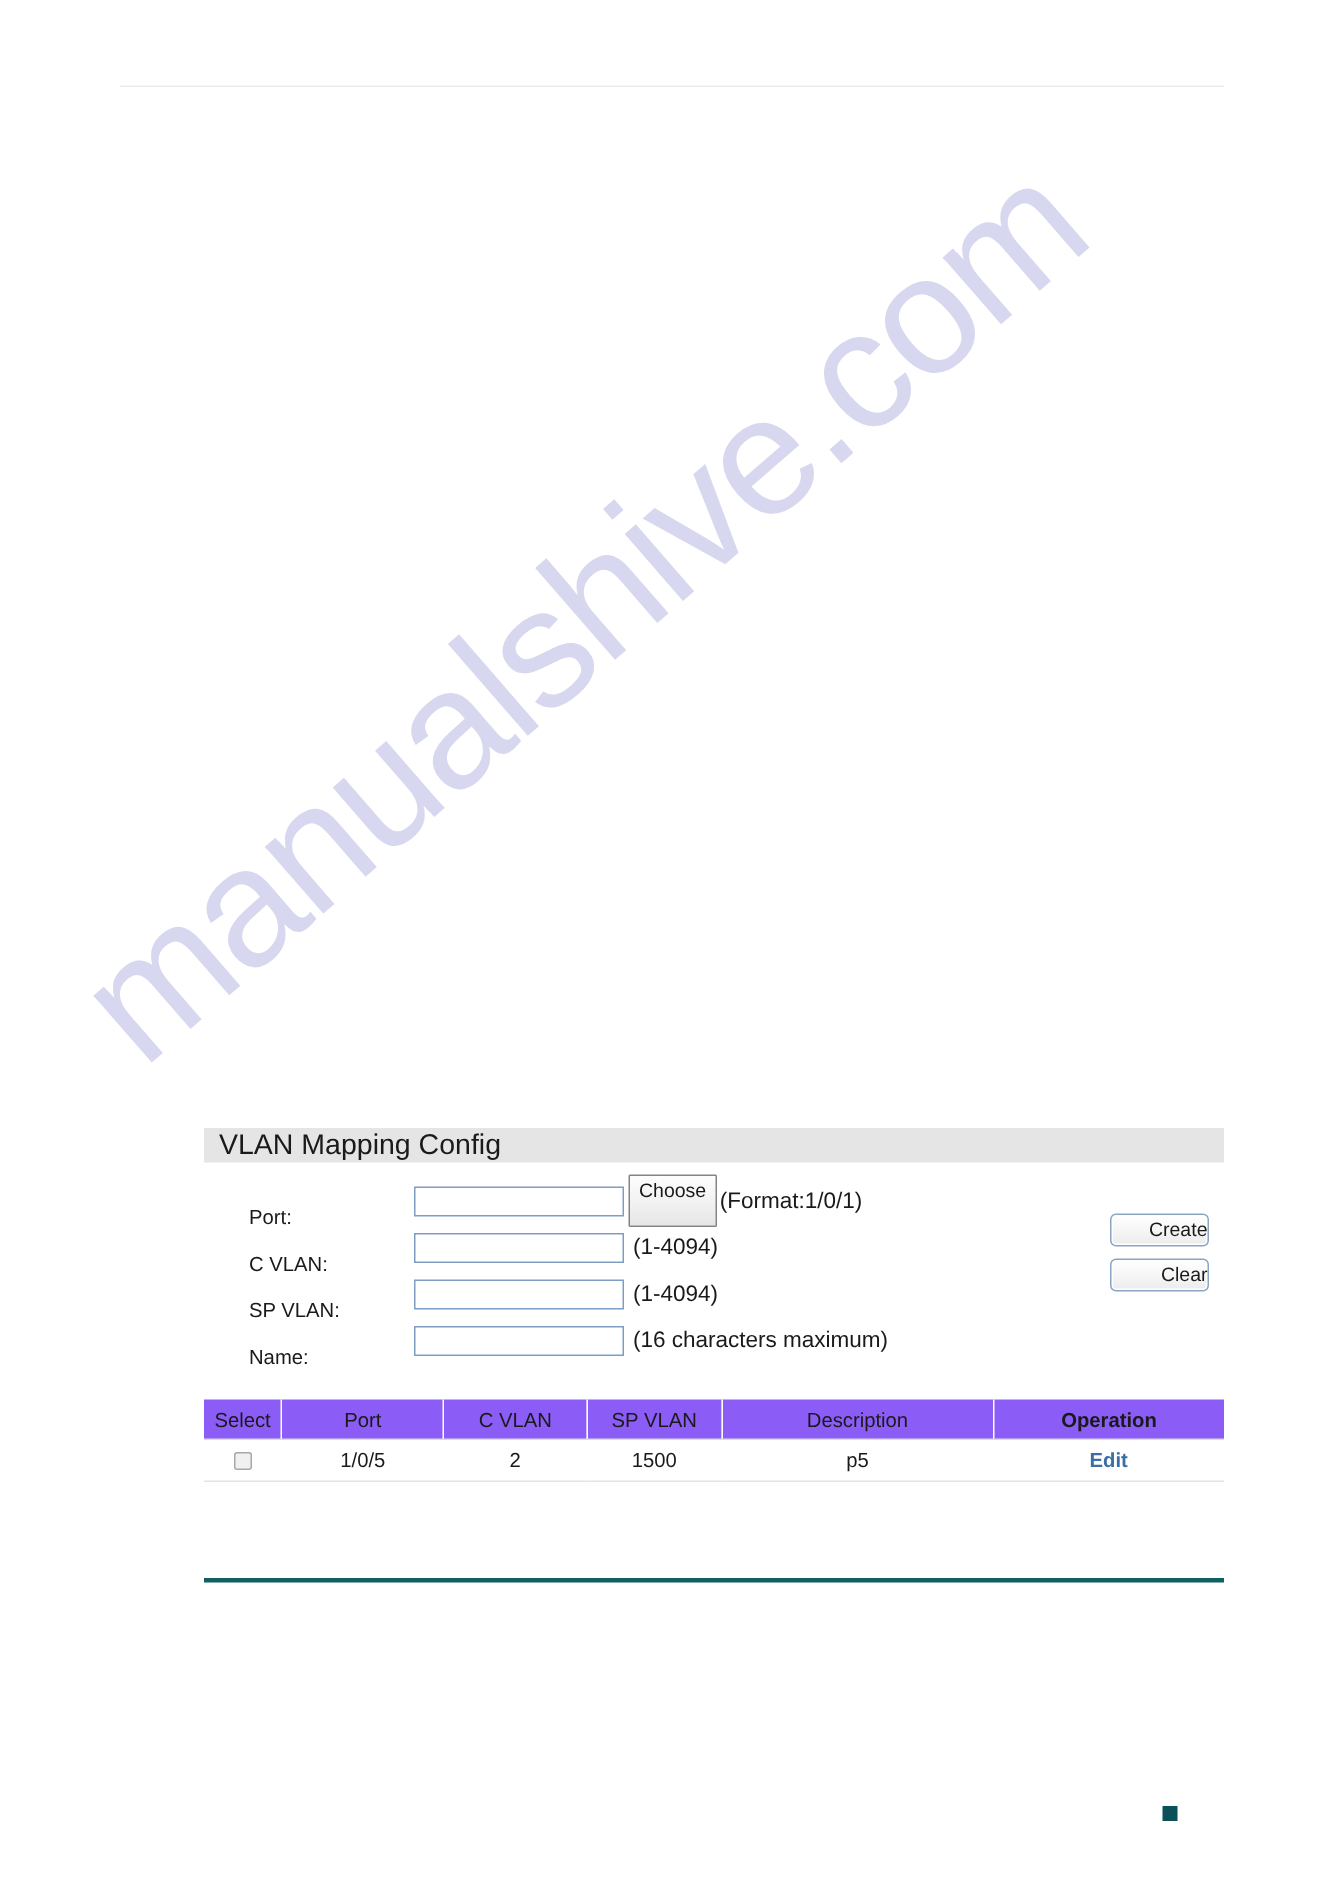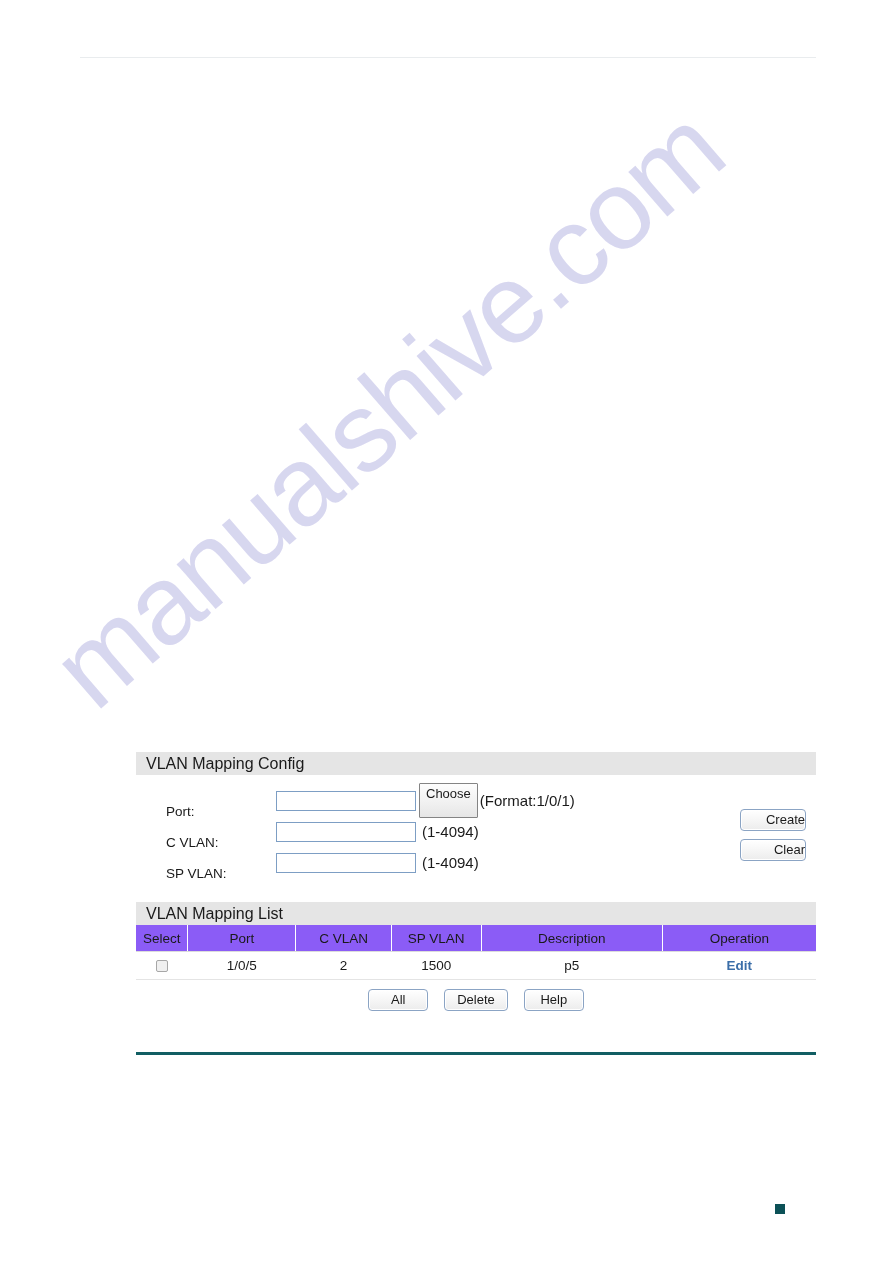--- a/index.html
+++ b/index.html
@@ -79,21 +79,21 @@
     z-index: 2;
   }
 
   .panel { width: 680px; }
 
   .panel-title {
     background: #e5e5e5;
     height: 23px;
     line-height: 23px;
     padding: 0 0 0 10px;
-    font-size: 16px;
+    font-size: 19px;
     color: #1a1a1a;
     box-sizing: border-box;
   }
 
   
   .form-body {
     position: relative;
     padding: 10px 0 12px 0;
   }
   .form-row {
@@ -171,21 +171,21 @@
   }
   table.vlan-table th {
     background: #8b5cf6;
     font-weight: normal;
     color: #1a1a1a;
     height: 24px;
     border-right: 1px solid #ffffff;
     border-bottom: 1px solid #dcdcdc;
     text-align: center;
   }
-  table.vlan-table th:last-child { border-right: none; }
+  table.vlan-table th:last-child { border-right: none; font-weight: bold; }
   table.vlan-table td {
     height: 25px;
     text-align: center;
     color: #1a1a1a;
     border-bottom: 1px solid #e4e4e4;
     margin-top: 40px;
   }
   .col-select    { width: 50px; }
   .col-port      { width: 108px; }
   .col-cvlan     { width: 95px; }
@@ -255,31 +255,35 @@
         <input class="text-input" type="text" value="" placeholder="" style="">
         <span class="hint">(1-4094)</span>
       </div>
 
       <div class="form-row">
         <div class="form-label">SP VLAN:</div>
         <input class="text-input" type="text" value="" placeholder="" style="">
         <span class="hint">(1-4094)</span>
       </div>
 
+      <div class="form-row">
+        <div class="form-label">Name:</div>
+        <input class="text-input" type="text" value="" placeholder="" style="">
+        <span class="hint">(16 characters maximum)</span>
+      </div>
 
       <div class="side-buttons">
         <button class="btn">Create</button>
         <button class="btn">Clear</button>
       </div>
 
     </div>
   </div>
 
   <div class="panel list-panel">
-    <div class="panel-title">VLAN Mapping List</div>
 
     <table class="vlan-table">
       <thead>
         <tr>
           <th class="col-select">Select</th>
           <th class="col-port">Port</th>
           <th class="col-cvlan">C VLAN</th>
           <th class="col-spvlan">SP VLAN</th>
           <th class="col-desc">Description</th>
           <th class="col-operation">Operation</th>
@@ -294,20 +298,15 @@
           <td class="col-cvlan">2</td>
           <td class="col-spvlan">1500</td>
           <td class="col-desc">p5</td>
           <td class="col-operation">
             <a class="edit-link">Edit</a>
           </td>
         </tr>
       </tbody>
     </table>
 
-    <div class="table-actions">
-      <button class="btn">All</button>
-      <button class="btn">Delete</button>
-      <button class="btn">Help</button>
-    </div>
   </div>
 
 </div>
 
 </body></html>

